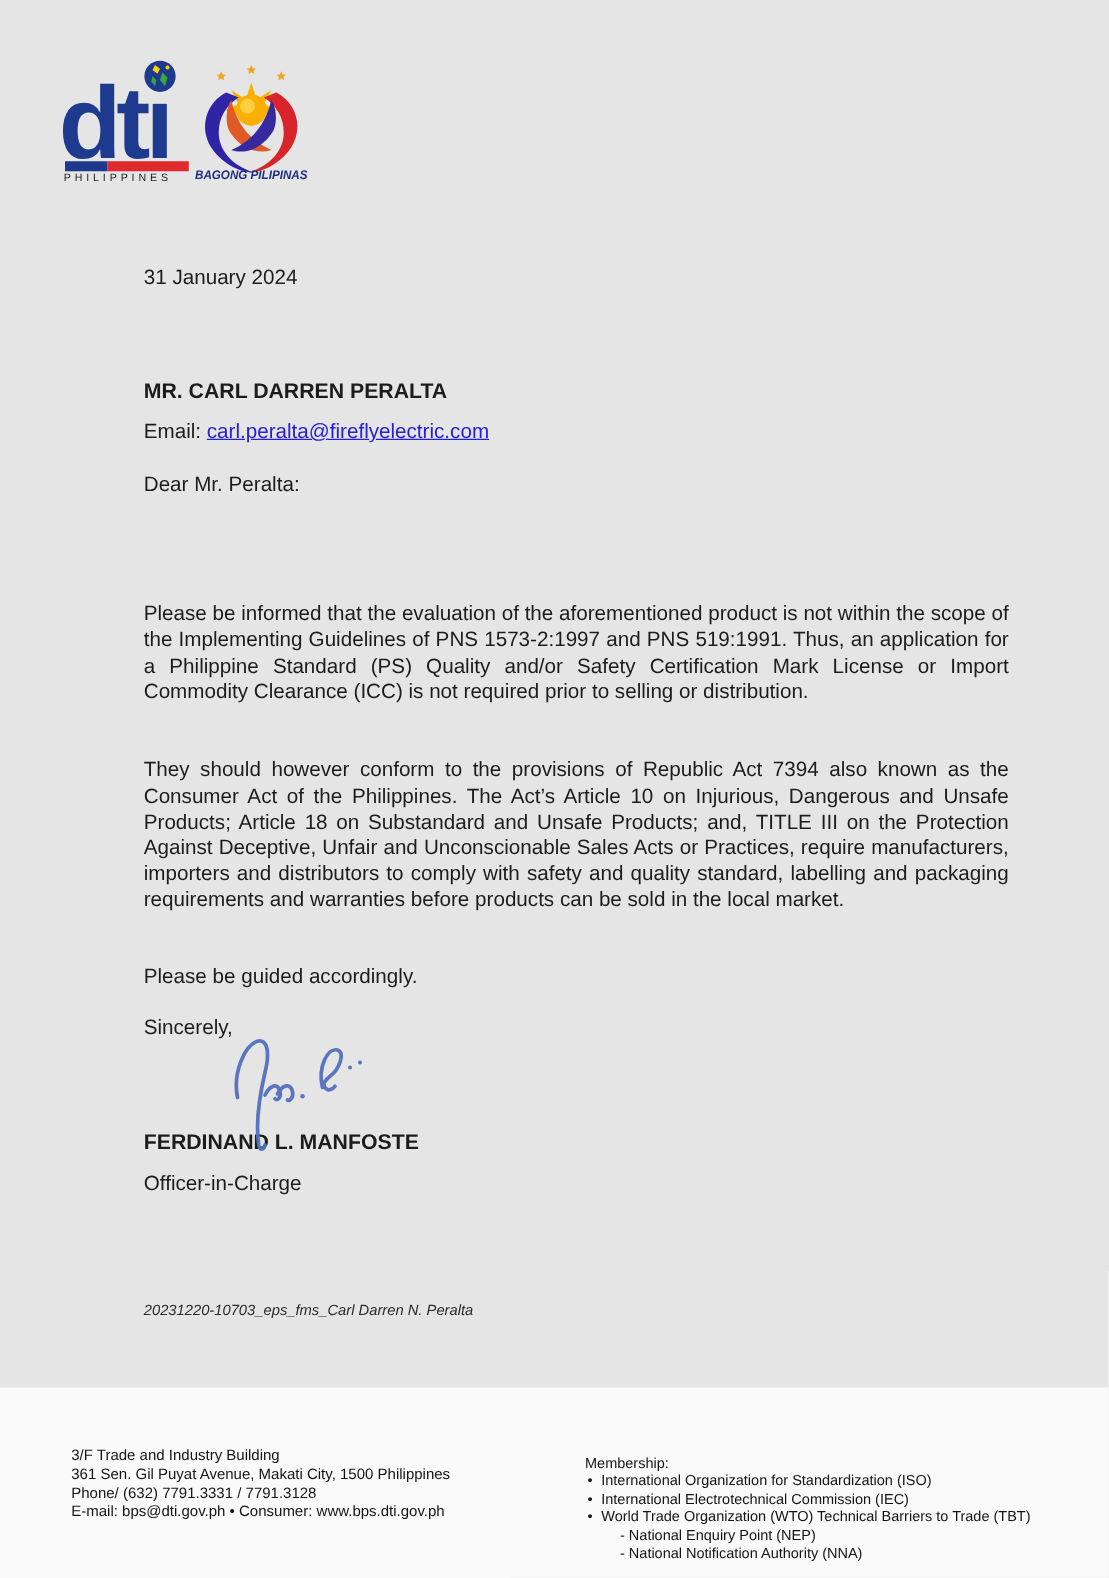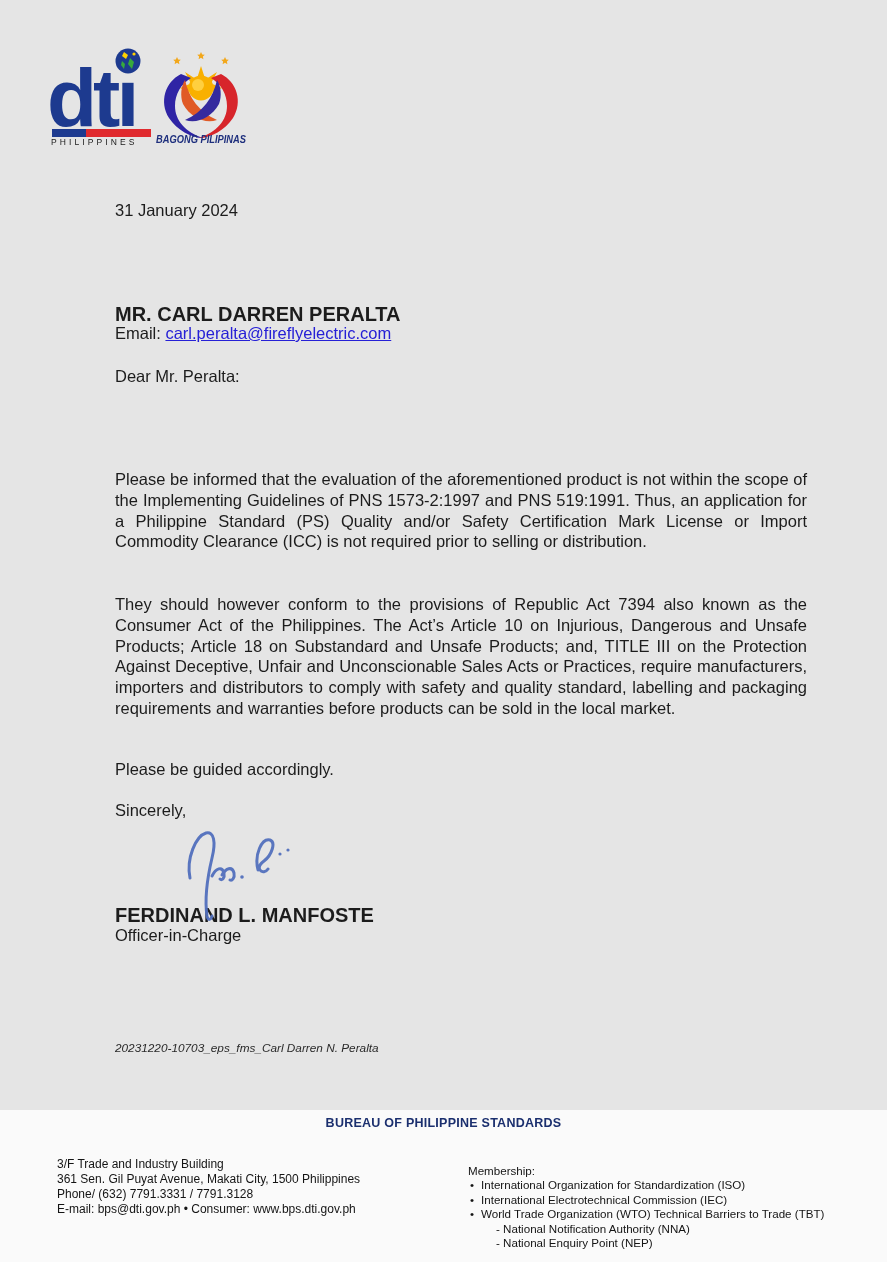--- a/index.html
+++ b/index.html
@@ -2,24 +2,24 @@
 <html><head>
 <meta charset="utf-8">
 <style>
   html,body{margin:0;padding:0;background:#fff;}
   .page{
     position:relative;width:887px;height:1262px;background:#e5e5e5;
     font-family:"Liberation Sans","DejaVu Sans",sans-serif;color:#1c1c1c;
     overflow:hidden;
   }
   .abs{position:absolute;}
-  .body-text{font-size:16.5px;line-height:20.8px;}
+  .body-text{font-size:16.5px;line-height:20.8px;margin-top:12px;}
   .para{width:692px;text-align:justify;}
   .bold{font-weight:bold;}
-  .recipient-name{font-weight:bold;font-size:20px;}
+  .recipient-name{font-weight:bold;font-size:17px;}
   a.email-link{color:#2620d6;text-decoration:underline;cursor:pointer;}
   .ref-line{font-style:italic;font-size:11.8px;color:#2a2a2a;}
   .footer-band{position:absolute;left:0;top:1110px;width:887px;height:152px;background:#fafafa;}
   .bureau-title{
     position:absolute;left:0;top:1116px;width:887px;text-align:center;
     font-size:12.5px;font-weight:bold;color:#1b2f6e;letter-spacing:.25px;
   }
   .addr-block{position:absolute;left:57px;top:1157px;font-size:12px;line-height:15px;color:#141414;}
   .membership-block{position:absolute;left:468px;top:1152px;font-size:11.6px;line-height:14.4px;color:#141414;margin-top:12px;}
   .membership-item{position:relative;padding-left:13px;}
@@ -102,31 +102,30 @@
       <circle cx="62" cy="49" r="1.8"></circle>
       <circle cx="100" cy="26" r="1.6"></circle>
       <circle cx="108" cy="22" r="1.6"></circle>
     </g>
   </svg>
 
   <div class="abs ref-line" style="left:115px;top:1041px;">20231220-10703_eps_fms_Carl Darren N. Peralta</div>
 
   <div class="footer-band"></div>
 
-  <div class="bureau-title">BUREAU OF PHILIPPINE STANDARDS</div>
 
   <div class="addr-block">
     <div>3/F Trade and Industry Building</div>
     <div>361 Sen. Gil Puyat Avenue, Makati City, 1500 Philippines</div>
     <div>Phone/ (632) 7791.3331 / 7791.3128</div>
     <div>E-mail: bps@dti.gov.ph • Consumer: www.bps.dti.gov.ph</div>
   </div>
 
   <div class="membership-block">
     <div>Membership:</div>
     <div class="membership-item">International Organization for Standardization (ISO)</div>
     <div class="membership-item">International Electrotechnical Commission (IEC)</div>
     <div class="membership-item">World Trade Organization (WTO) Technical Barriers to Trade (TBT)</div>
+    <div class="membership-sub">- National Enquiry Point (NEP)</div>
     <div class="membership-sub">- National Notification Authority (NNA)</div>
-    <div class="membership-sub">- National Enquiry Point (NEP)</div>
   </div>
 
 </div>
 
 </body></html>

